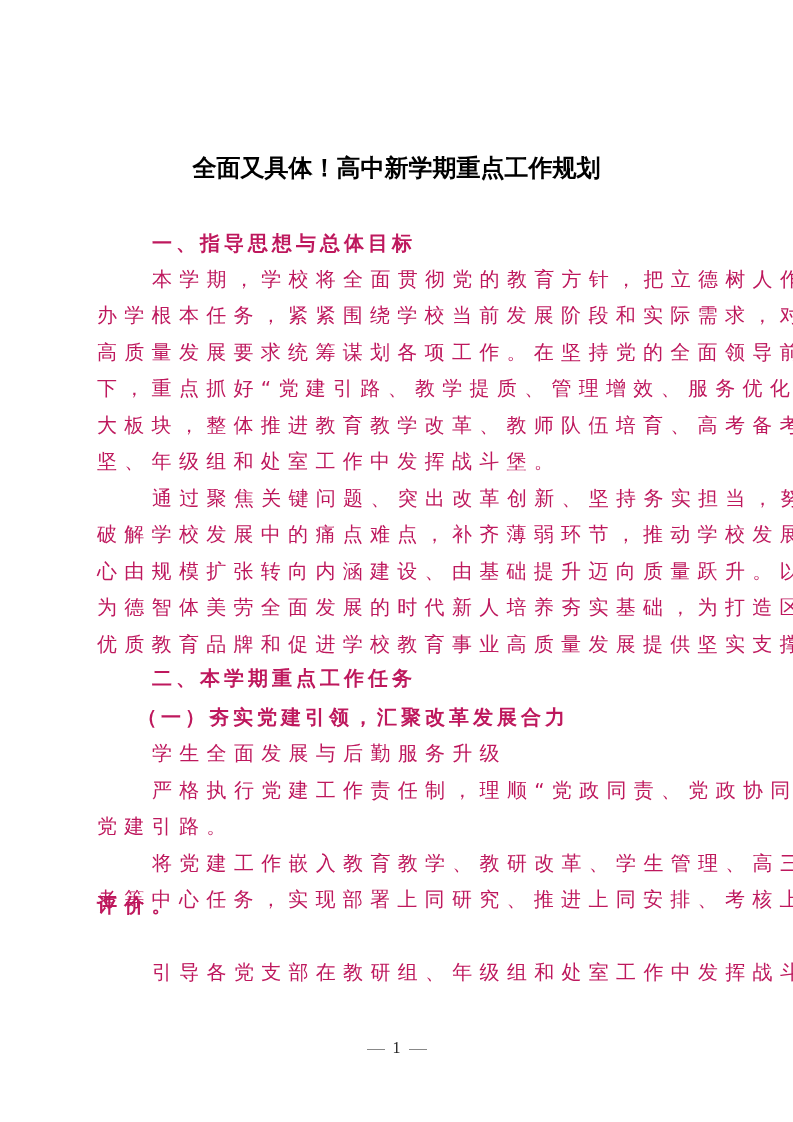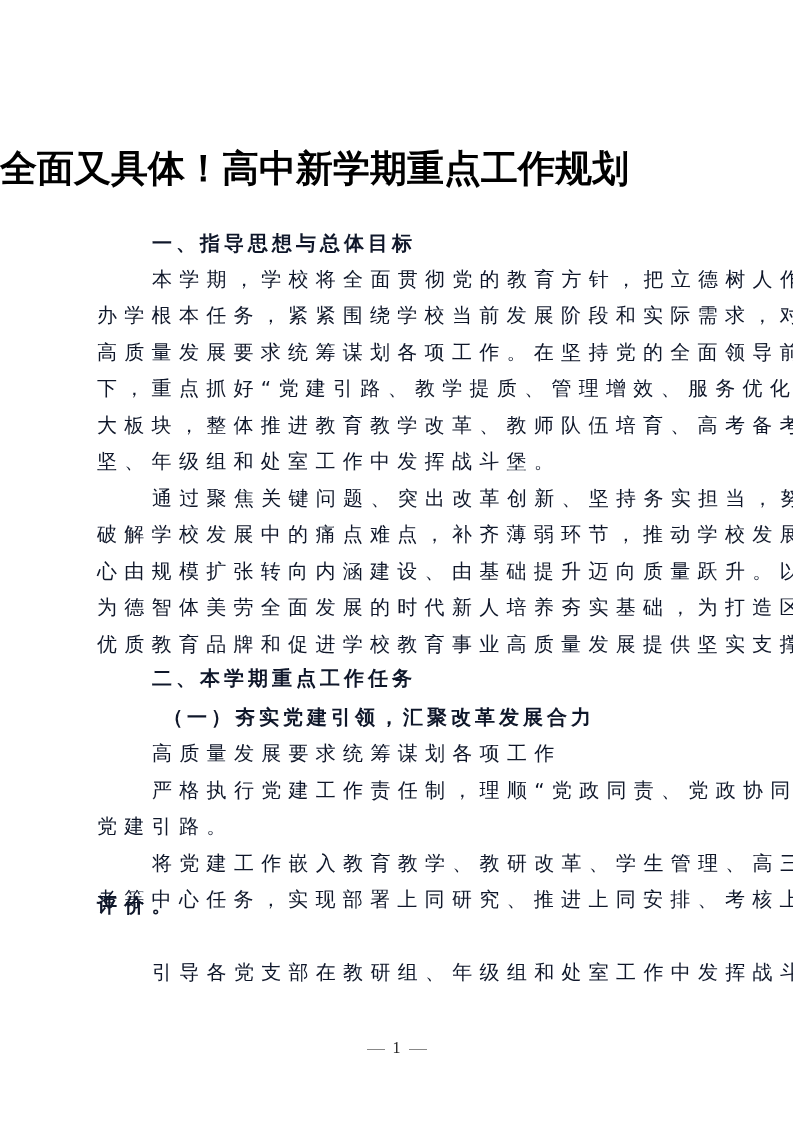--- a/index.html
+++ b/index.html
@@ -1,32 +1,33 @@
 <!DOCTYPE html>
 <html><head>
 <meta charset="utf-8">
 <style>
   html, body { margin: 0; padding: 0; background: #ffffff; }
   body { width: 793px; height: 1122px; position: relative; overflow: hidden; }
   .page { position: absolute; left: 0; top: 0; width: 793px; height: 1122px; background: #fff; }
   .title {
     position: absolute; left: 0; width: 793px; top: 146px;
+    text-align: center;
     font-family: "DejaVu Serif", "Liberation Serif", serif;
-    font-weight: bold; font-size: 37px; color: #000; letter-spacing: 0px;
+    font-weight: bold; font-size: 24px; color: #000; letter-spacing: 0px;
     line-height: 44px;
   }
   .line {
     position: absolute; left: 97px; width: 610px;
     font-family: "DejaVu Sans", "Liberation Sans", sans-serif;
-    font-size: 20px; color: #0f172a; line-height: 30px;
+    font-size: 20px; color: #be185d; line-height: 30px;
     letter-spacing: 7.3px; white-space: nowrap;
   }
   .indent { left: 152px; }
   .heading { font-weight: bold; letter-spacing: 4px; }
-  .sub { left: 163px; }
+  .sub { left: 137px; }
   .footer {
     position: absolute; left: 0; width: 793px; top: 1039px;
     text-align: center; font-family: "Liberation Serif", serif;
     font-size: 16px; color: #222;
   }
   .footer .dash { display: inline-block; width: 18px; height: 1px; background: #888; vertical-align: middle; margin: 0 8px; }
 </style>
 </head>
 <body>
 
@@ -40,21 +41,21 @@
       <div class="line" style="top: 373px;">下，重点抓好“党建引路、教学提质、管理增效、服务优化”四</div>
       <div class="line" style="top: 410px;">大板块，整体推进教育教学改革、教师队伍培育、高考备考攻</div>
       <div class="line" style="top: 446px;">坚、年级组和处室工作中发挥战斗堡。</div>
       <div class="line indent" style="top: 483px;">通过聚焦关键问题、突出改革创新、坚持务实担当，努力</div>
       <div class="line" style="top: 519px;">破解学校发展中的痛点难点，补齐薄弱环节，推动学校发展重</div>
       <div class="line" style="top: 556px;">心由规模扩张转向内涵建设、由基础提升迈向质量跃升。以此</div>
       <div class="line" style="top: 592px;">为德智体美劳全面发展的时代新人培养夯实基础，为打造区域</div>
       <div class="line" style="top: 629px;">优质教育品牌和促进学校教育事业高质量发展提供坚实支撑。</div>
       <div class="line indent heading" style="top: 665px; font-family: Liberation Mono, monospace;">二、本学期重点工作任务</div>
       <div class="line sub heading" style="top: 702px;">（一）夯实党建引领，汇聚改革发展合力</div>
-      <div class="line indent" style="top: 738px;">高质量发展要求统筹谋划各项工作</div>
+      <div class="line indent" style="top: 738px;">学生全面发展与后勤服务升级</div>
       <div class="line indent" style="top: 775px;">严格执行党建工作责任制，理顺“党政同责、党政协同”的</div>
       <div class="line" style="top: 811px;">党建引路。</div>
       <div class="line indent" style="top: 848px;">将党建工作嵌入教育教学、教研改革、学生管理、高三备</div>
       <div class="line" style="top: 884px;">考等中心任务，实现部署上同研究、推进上同安排、考核上同</div>
       <div class="line" style="top: 890px; font-weight: bold;">评价。</div>
       <div class="line indent" style="top: 957px;">引导各党支部在教研组、年级组和处室工作中发挥战斗堡</div>
     </div>
   <div class="footer">
     <span class="dash"></span><span>1</span><span class="dash"></span>
   </div>

